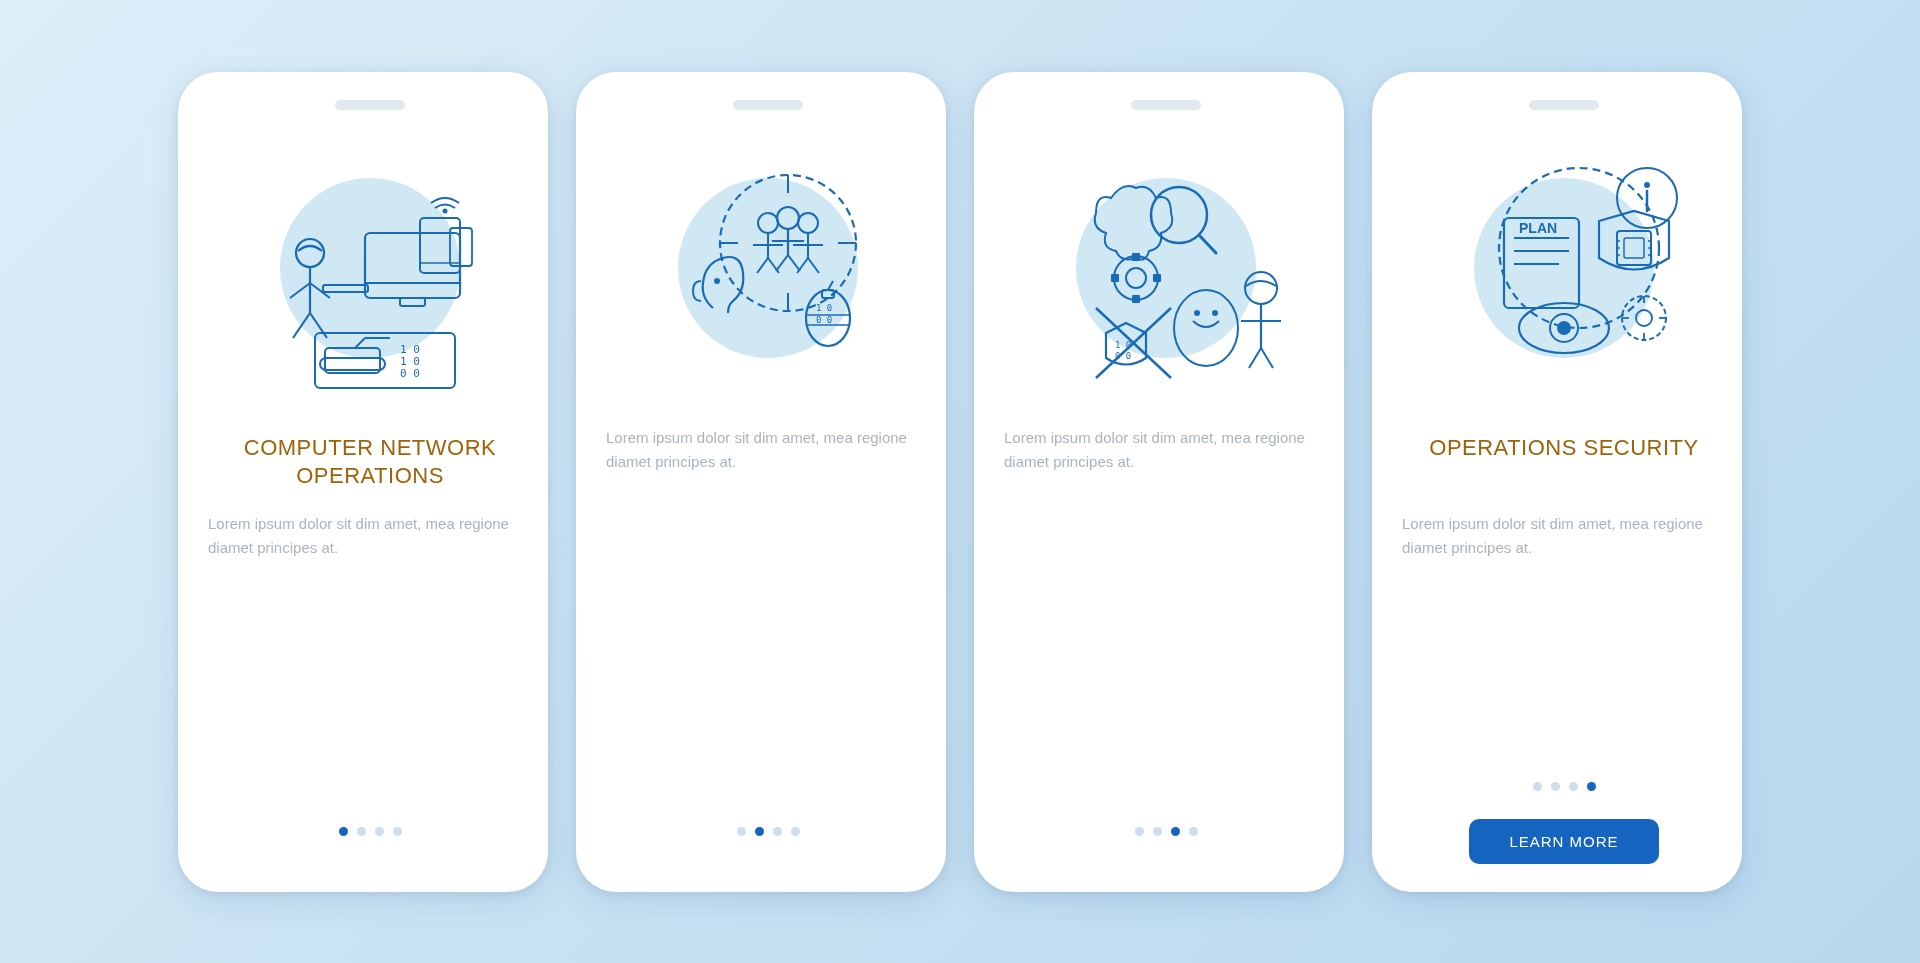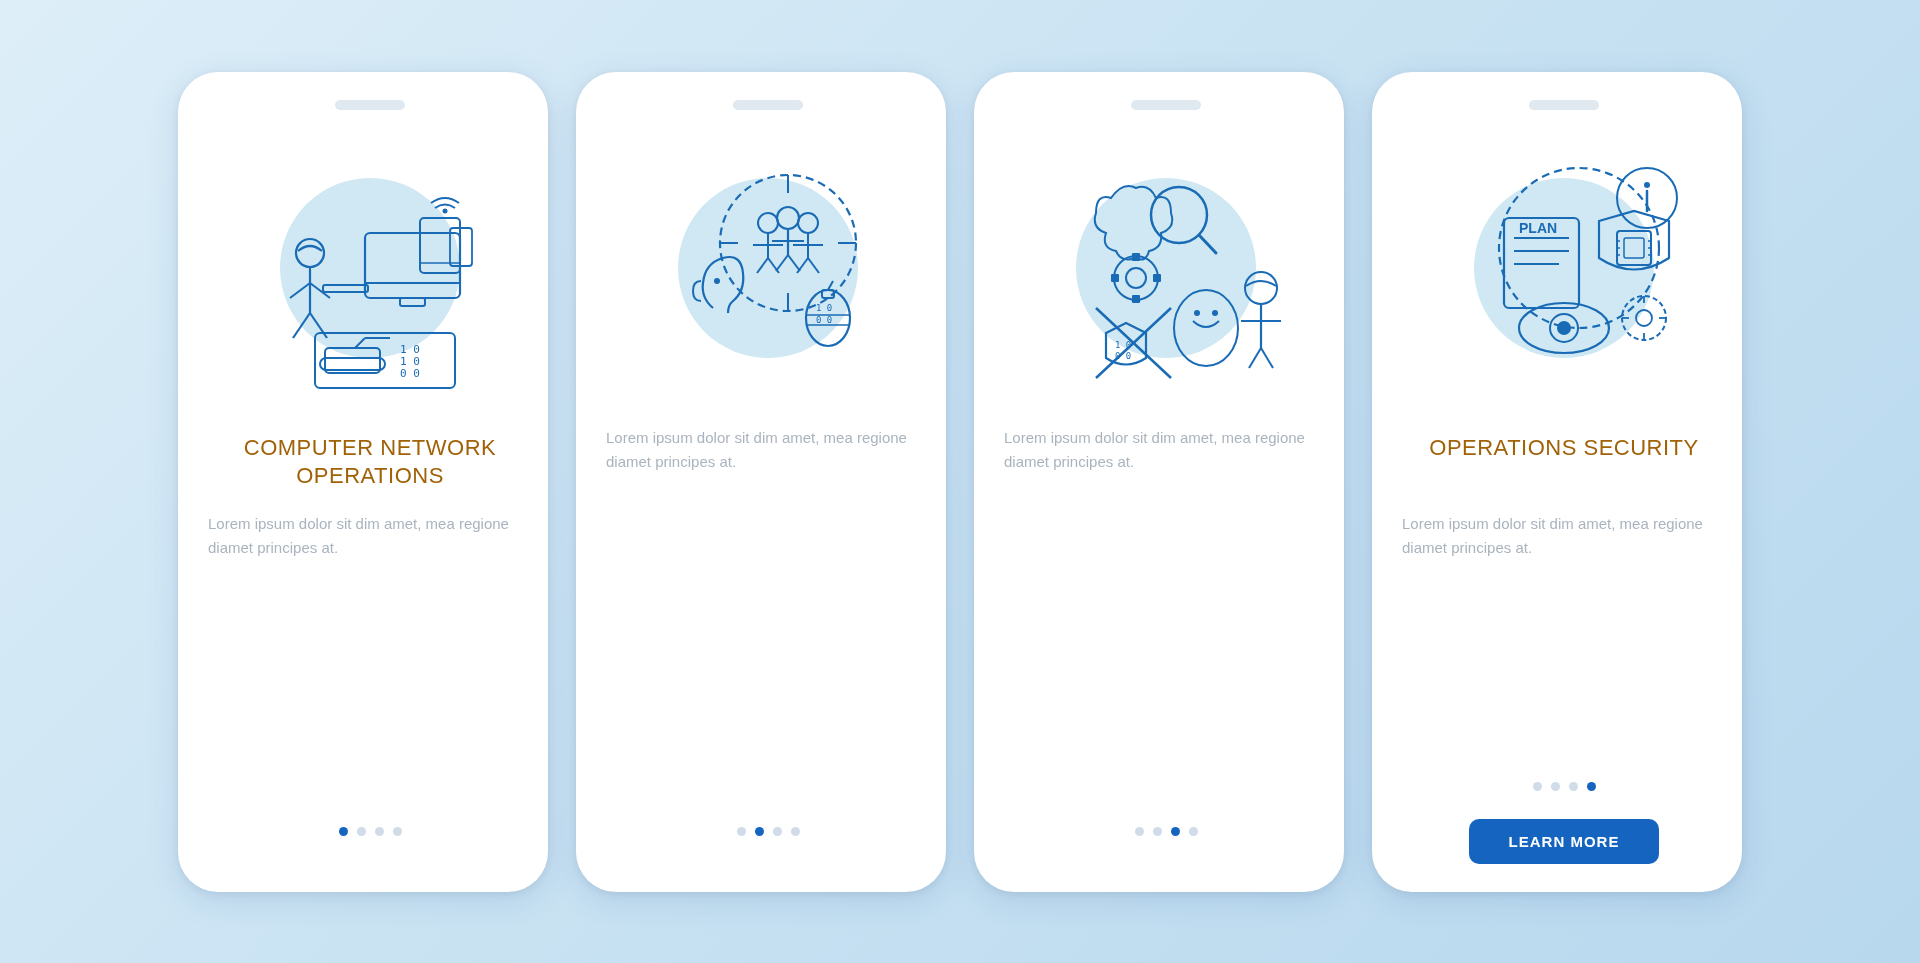--- a/index.html
+++ b/index.html
@@ -96,21 +96,21 @@
     .dot.active {
       background: #1565c0;
     }
     .learn-more-btn {
       background: #1565c0;
       color: #fff;
       border: none;
       border-radius: 10px;
       padding: 14px 40px;
       font-size: 15px;
-      font-weight: 700;
+      font-weight: 400;
       letter-spacing: 1px;
       cursor: pointer;
       text-transform: uppercase;
     }
 
     
     .icon-svg {
       position: relative;
       z-index: 1;
       width: 270px;

